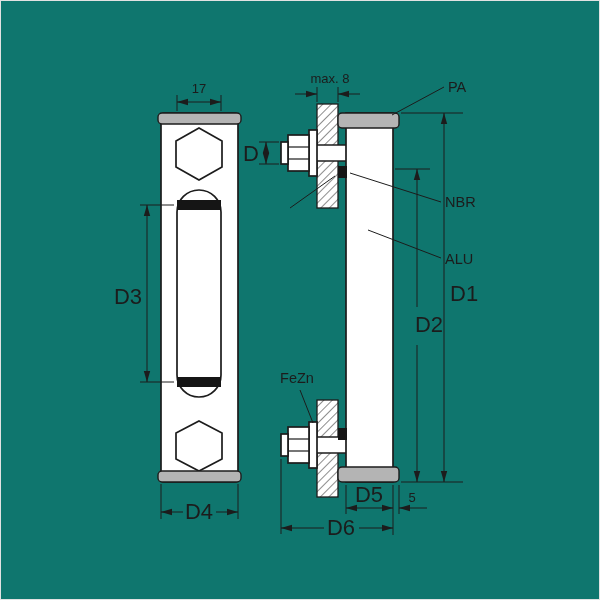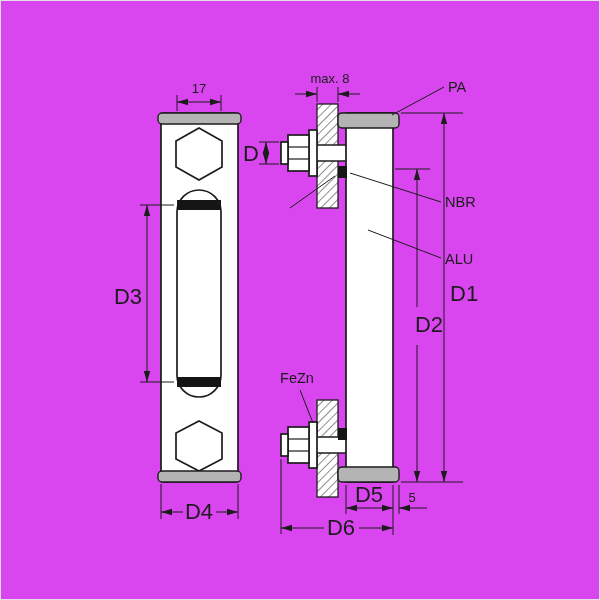--- a/index.html
+++ b/index.html
@@ -1,16 +1,16 @@
 <!DOCTYPE html>
 <html><head>
 <meta charset="utf-8">
 <style>
   html,body{margin:0;padding:0;background:#ffffff;}
-  .canvas{position:relative;width:600px;height:600px;background:#d946ef;border:1px solid #e2e2e2;box-sizing:border-box;overflow:hidden;}
+  .canvas{position:relative;width:600px;height:600px;background:#0f766e;border:1px solid #e2e2e2;box-sizing:border-box;overflow:hidden;}
   svg text{font-family:"Liberation Sans",sans-serif;fill:#1c1c1c;}
   .t-dim{font-size:22px;}
   .t-small{font-size:13px;}
   .t-mat{font-size:14.5px;}
   .ln{fill:#ffffff;stroke:#1c1c1c;stroke-width:1.7;}
   .thin{fill:none;stroke:#1c1c1c;stroke-width:1.2;}
   .shaft{fill:none;stroke:#1c1c1c;stroke-width:1.5;}
   .dim{fill:none;stroke:#1c1c1c;stroke-width:1;}
   .cap{stroke:#1c1c1c;stroke-width:1.4;}
   .seal{stroke:none;}

